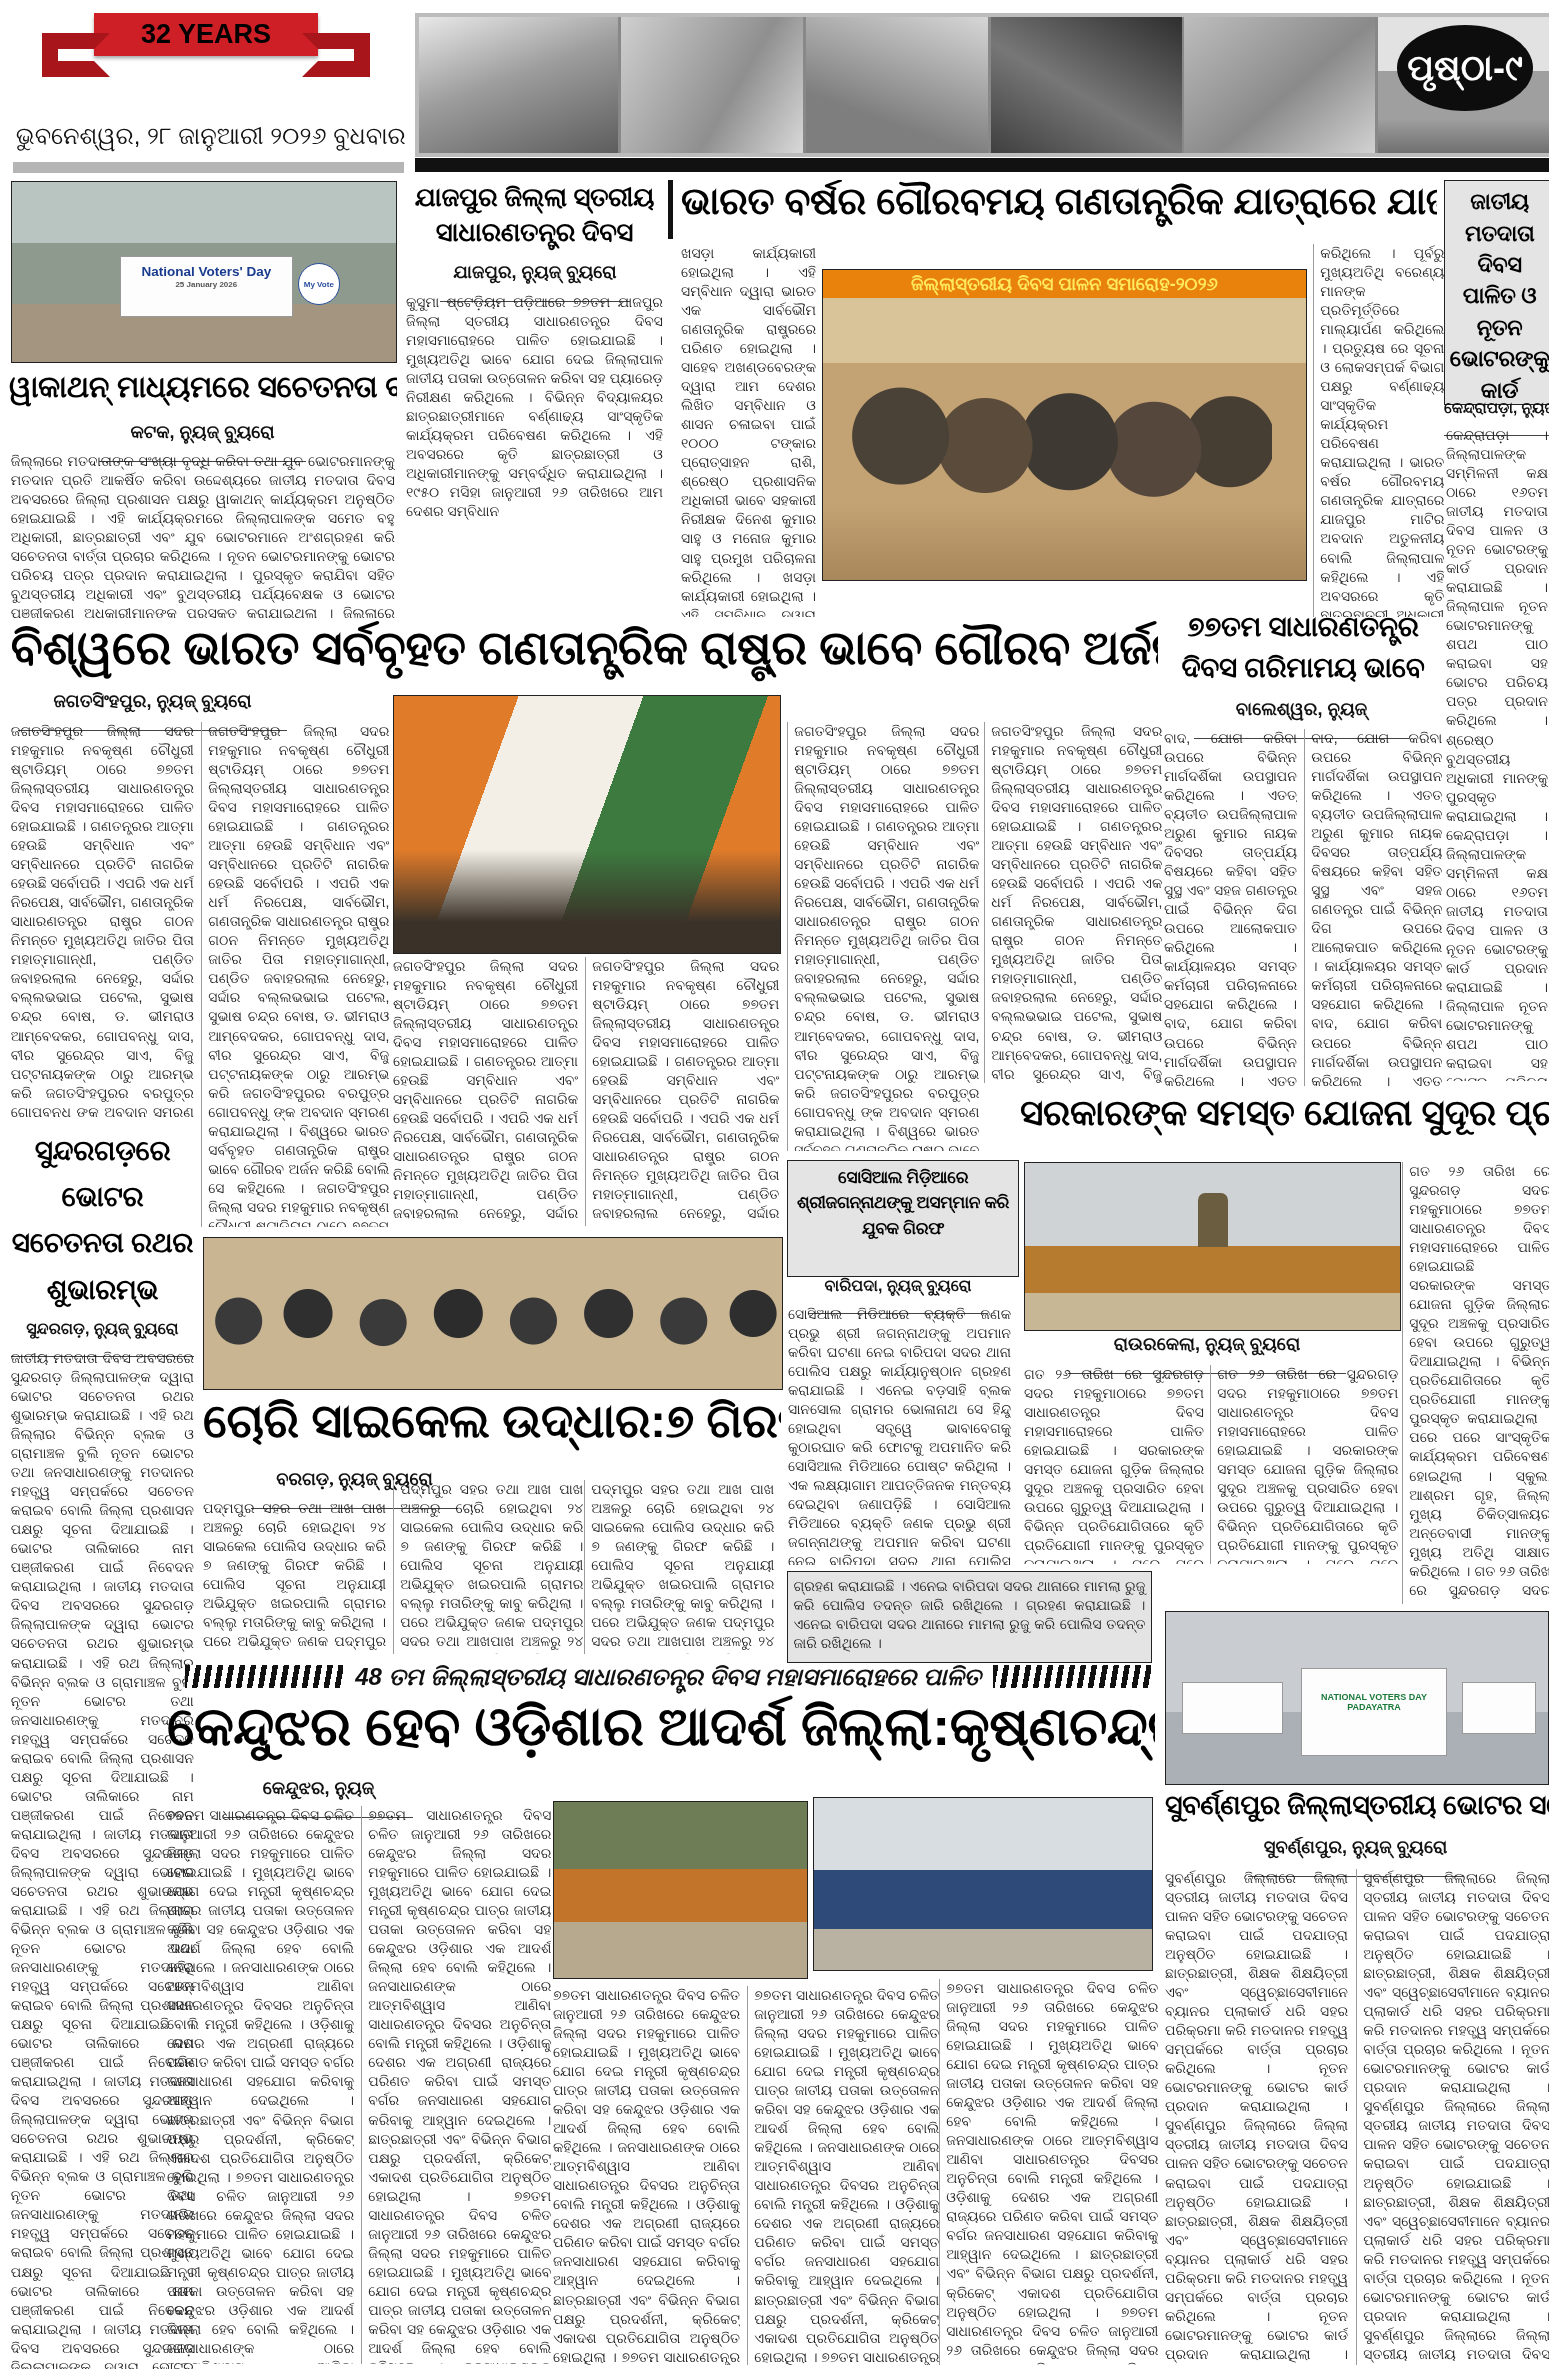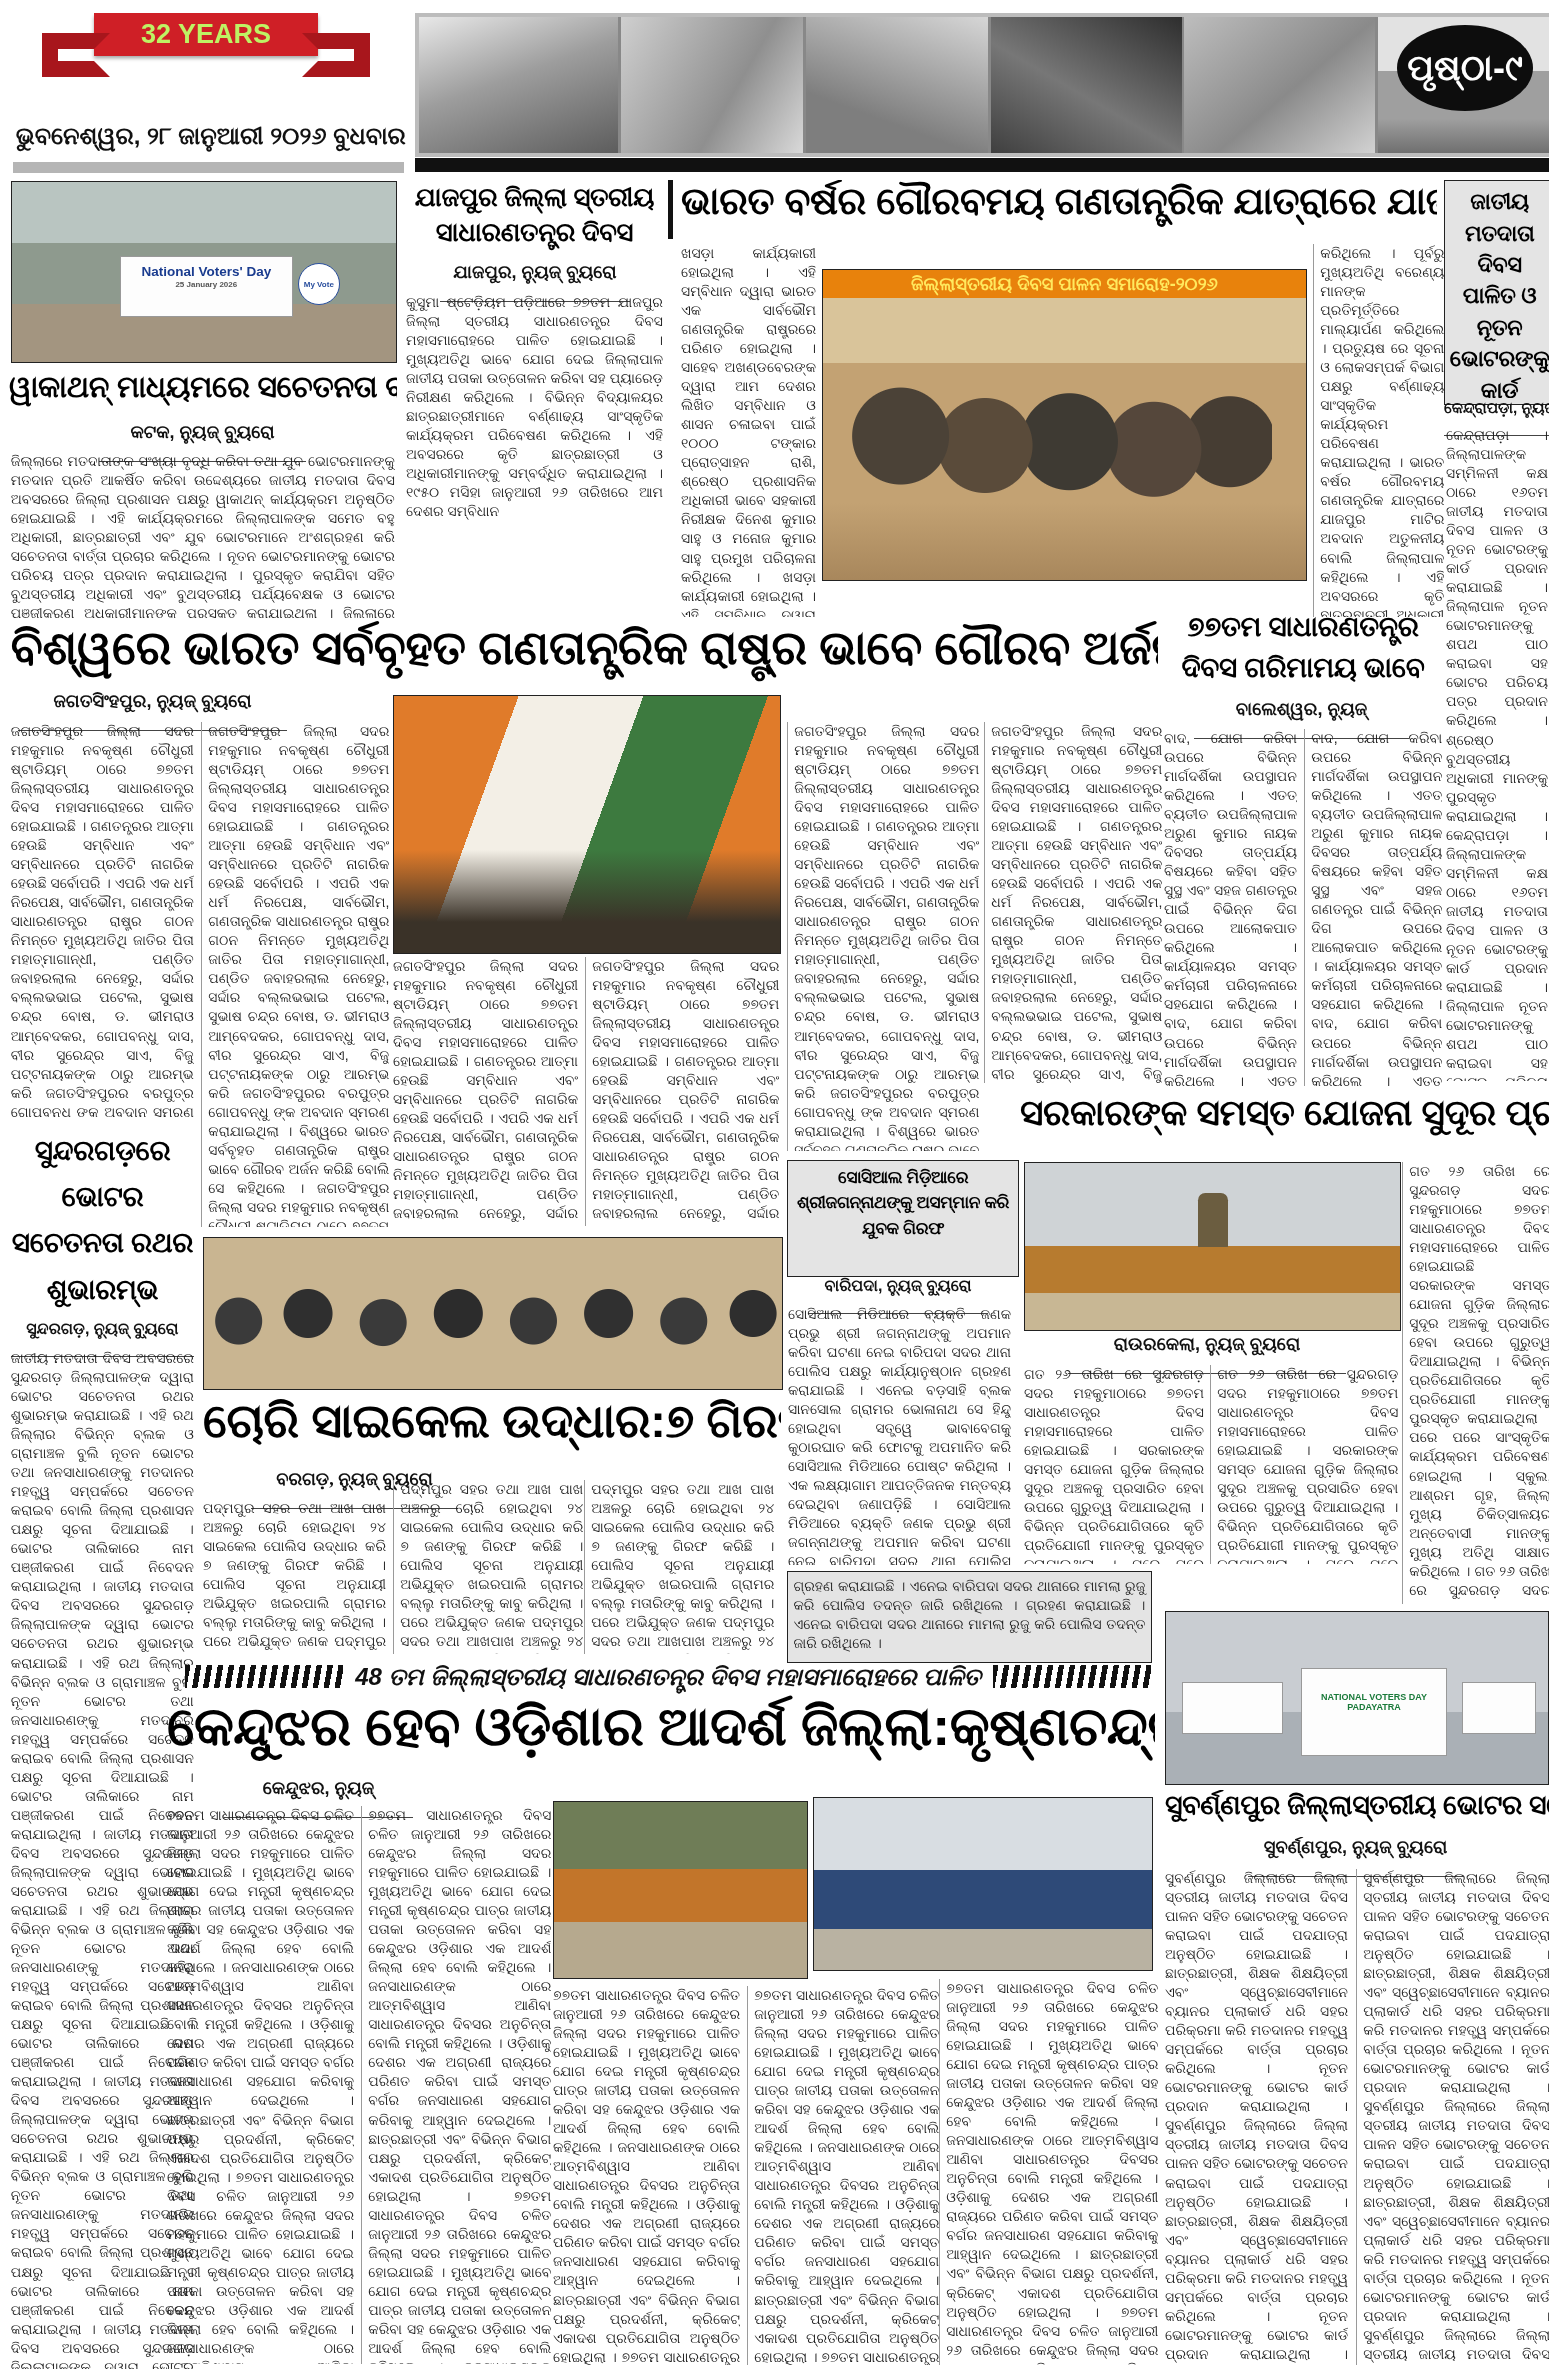--- a/index.html
+++ b/index.html
@@ -12,27 +12,27 @@
   .headline{font-weight:bold;color:#000;letter-spacing:-0.4px;overflow:hidden;}
   .hl-nowrap{white-space:nowrap;}
   .byline{font-weight:bold;font-size:18px;text-align:center;border-bottom:1.8px solid #444;
           padding-bottom:18px;overflow:hidden;white-space:nowrap;}
   .photo{border:1.8px solid #222;overflow:hidden;}
   .caption-banner{background:#e8820c;color:#ffe95e;font-weight:bold;font-size:18px;
                   text-align:center;overflow:hidden;white-space:nowrap;padding:3.6px 1.8px;}
   .graybox{background:#e4e4e4;border:1.8px solid #222;}
   .slash{background:repeating-linear-gradient(100deg,#111 0 5.4px,#fff 5.4px 10.8px);}
   .strip-text{font-weight:bold;font-style:italic;font-size:24px;white-space:nowrap;padding:0 12.6px;}
-  .ribbon{background:#cf1f26;color:#bef264;font-weight:bold;text-align:center;
+  .ribbon{background:#cf1f26;color:#000000;font-weight:bold;text-align:center;
           box-shadow:0 2.7px 3.6px rgba(0,0,0,.35);}
   .ribbon:before,.ribbon:after{content:"";position:absolute;top:20px;border:16px solid #a8161c;width:36px;height:12.6px;}
   .ribbon:before{left:-52px;border-right-color:transparent;}
   .ribbon:after{right:-52px;border-left-color:transparent;}
   .logo{font-weight:bold;font-size:48px;letter-spacing:0.9px;color:#000;text-shadow:1.8px 1.8px 0 #bbb;white-space:nowrap;}
-  .dateline{font-weight:bold;font-size:24px;white-space:nowrap;}
+  .dateline{font-weight:normal;font-size:24px;white-space:nowrap;}
   .badge{background:#0d0d0d;color:#fff;border-radius:50%;display:flex;align-items:center;justify-content:center;
          font-weight:bold;font-size:36px;white-space:nowrap;}
   .mini-banner{background:#fdfdfd;border:0.9px solid #999;color:#1a3c8f;font-weight:bold;
                text-align:center;overflow:hidden;}
 </style>
 </head>
 <body>
 
 <div id="page">
 

